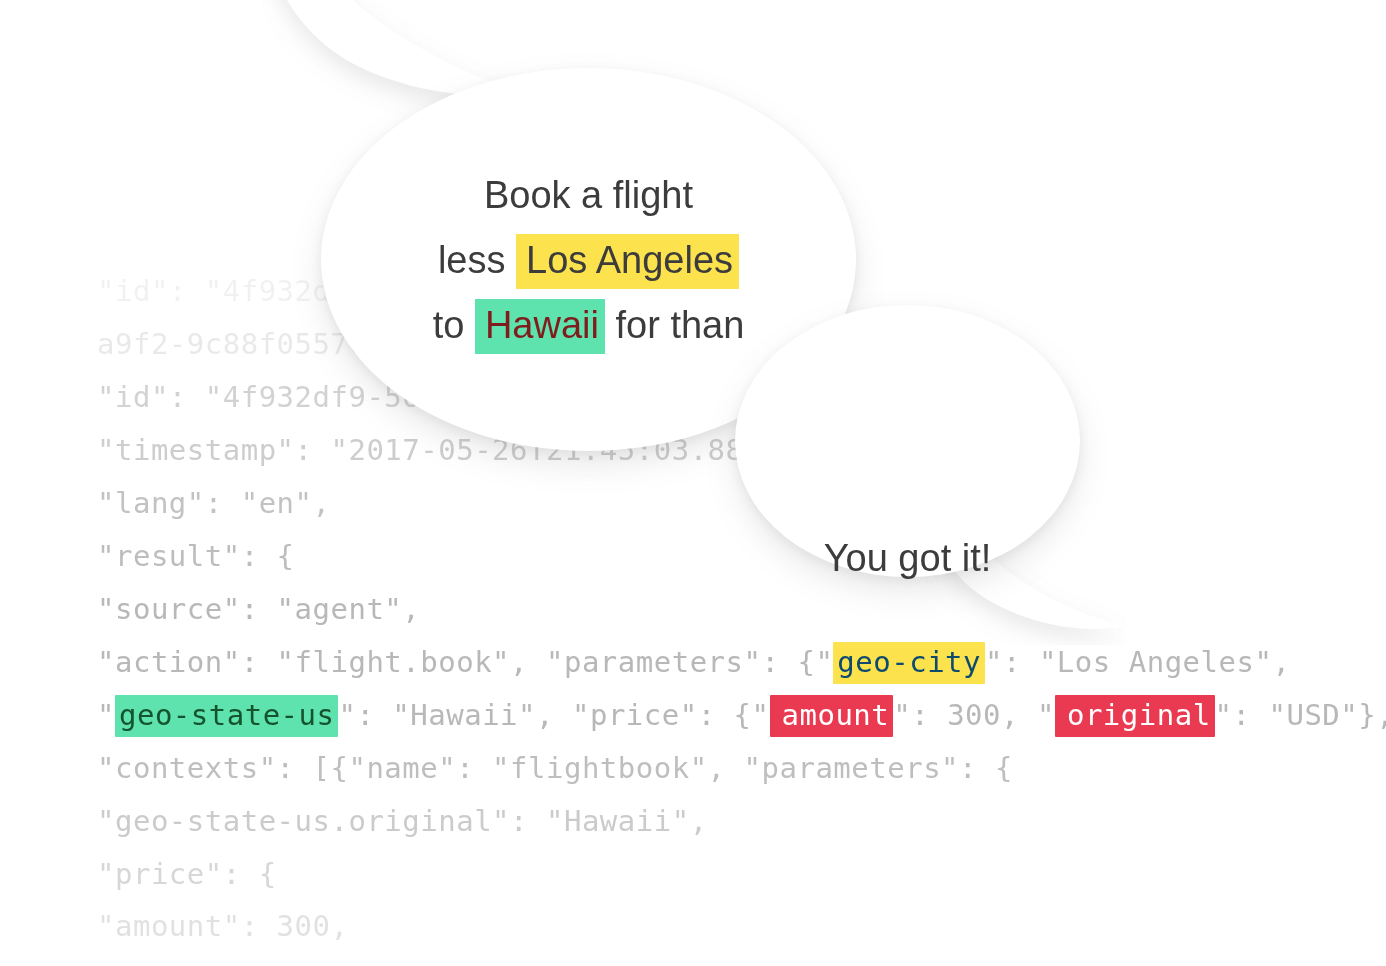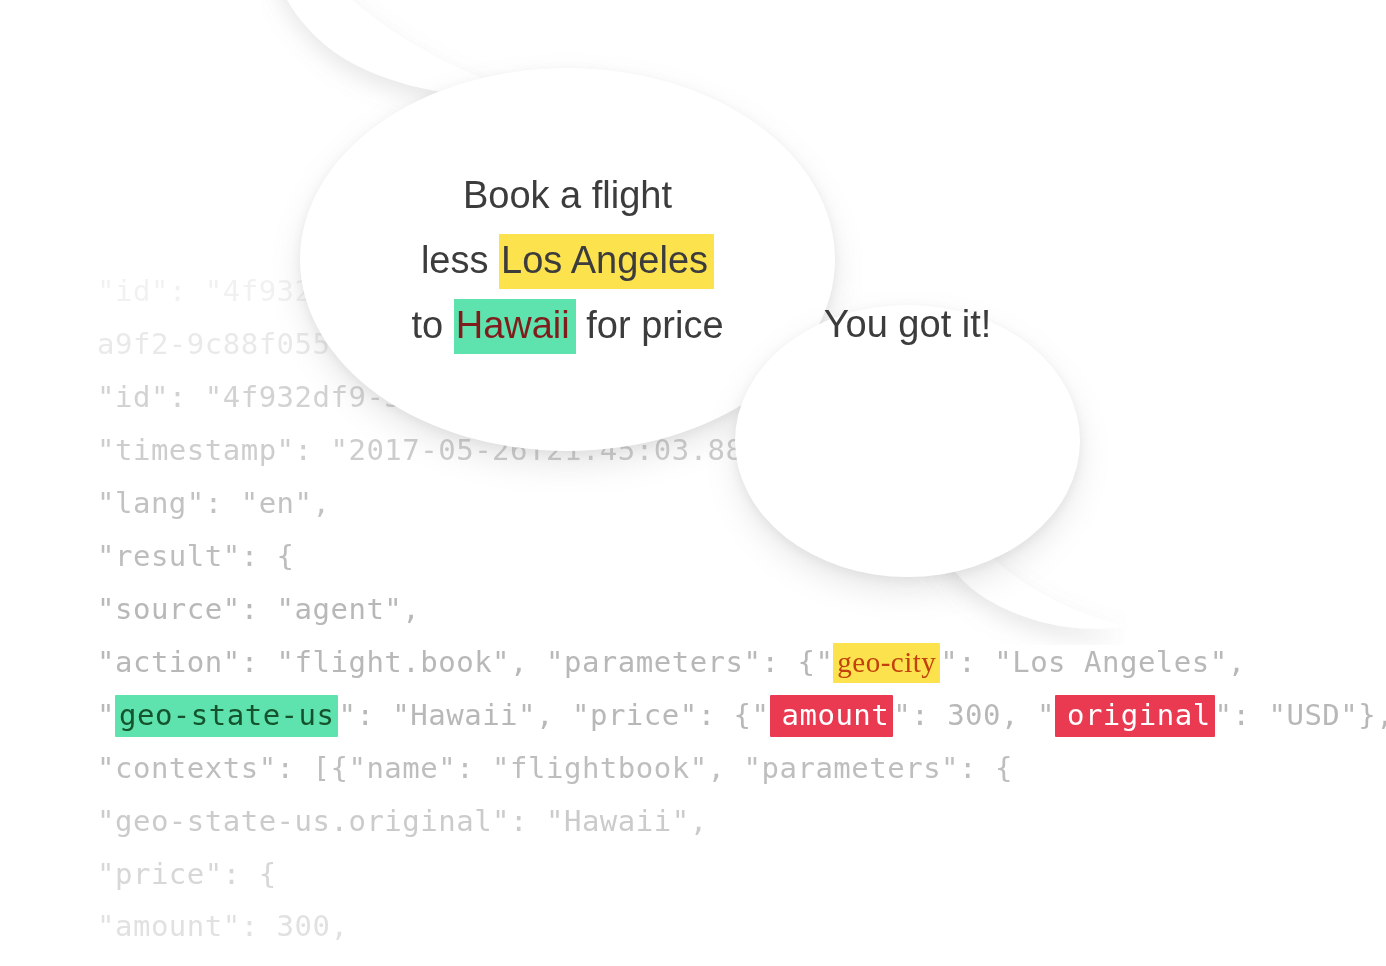--- a/index.html
+++ b/index.html
@@ -34,34 +34,34 @@
     font-family: "DejaVu Sans Mono", "Liberation Mono", monospace;
     font-size: 29px;
     letter-spacing: 0.5px;
     color: #b8b8b8;
     line-height: 1;
   }
   .hl {
     padding: 3px 4px 5px 4px;
     border-radius: 1px;
   }
-  .hl-yellow { background: #fce24d; color: #c2410c; font-family: Liberation Serif, serif; }
+  .hl-yellow { background: #fce24d; color: #0c4a6e; }
   .hl-green  { background: #5fe3ae; color: #14532d; }
   .hl-red    { background: #ea3a52; color: #ffffff; padding-left: 12px; }
 
   
   .bubble {
     position: absolute;
     background: #ffffff;
     z-index: 5;
   }
 
   
   #bubble-one {
-    left: 300px;
+    left: 321px;
     top: 68px;
     width: 535px;
     height: 383px;
     border-radius: 50% / 50%;
     box-shadow: 0 14px 30px rgba(120,120,120,0.17),
                 0 3px 10px rgba(120,120,120,0.10);
   }
   #bubble-one-tail {
     position: absolute;
     left: 262px;
@@ -88,21 +88,21 @@
     font-weight: 400;
     color: #3c3c3c;
     line-height: 1.0;
     margin: 0;
     padding: 0 0 27px 0;
     white-space: nowrap;
     text-align: center;
   }
   .bubble-line:last-child { padding-bottom: 0; }
   .bhl {
-    padding: 5px 6px 8px 2px;
+    padding: 5px 6px 8px 10px;
   }
   .bhl-yellow { background: #fce24d; color: #3c3c3c; }
   .bhl-green  { background: #5fe3ae; color: #7f1d1d; }
   .bhl-red    { background: #ea3a52; color: #ffffff; }
 
   
   #bubble-two {
     left: 735px;
     top: 305px;
     width: 345px;
@@ -118,21 +118,21 @@
     width: 205px;
     height: 175px;
     z-index: 4;
     pointer-events: none;
   }
   #bubble-two-text {
     position: absolute;
     left: 0; top: 0;
     width: 345px; height: 272px;
     display: flex;
-    align-items: flex-start;
+    align-items: flex-end;
     justify-content: center;
     z-index: 7;
   }
   #bubble-two-text .bubble-line { padding: 0; font-size: 38px; }
 </style>
 </head>
 <body>
 
 <div id="stage">
 
@@ -164,21 +164,21 @@
 
   <div id="bubble-one" class="bubble">
     <div id="bubble-one-text">
       <div class="bubble-line">
         <span>Book a flight</span>
       </div>
       <div class="bubble-line">
         <span>less </span><span class="bhl bhl-yellow">Los Angeles</span><span></span>
       </div>
       <div class="bubble-line">
-        <span>to </span><span class="bhl bhl-green">Hawaii</span><span> for price</span>
+        <span>to </span><span class="bhl bhl-green">Hawaii</span><span> for than</span>
       </div>
     </div>
   </div>
 
   <svg id="bubble-two-tail" viewBox="0 0 205 175" xmlns="http://www.w3.org/2000/svg">
     <defs>
       <filter id="tailShadow2" x="-40%" y="-40%" width="190%" height="190%">
         <feDropShadow dx="0" dy="10" stdDeviation="11" flood-color="#8a8a8a" flood-opacity="0.20"></feDropShadow>
       </filter>
     </defs>

